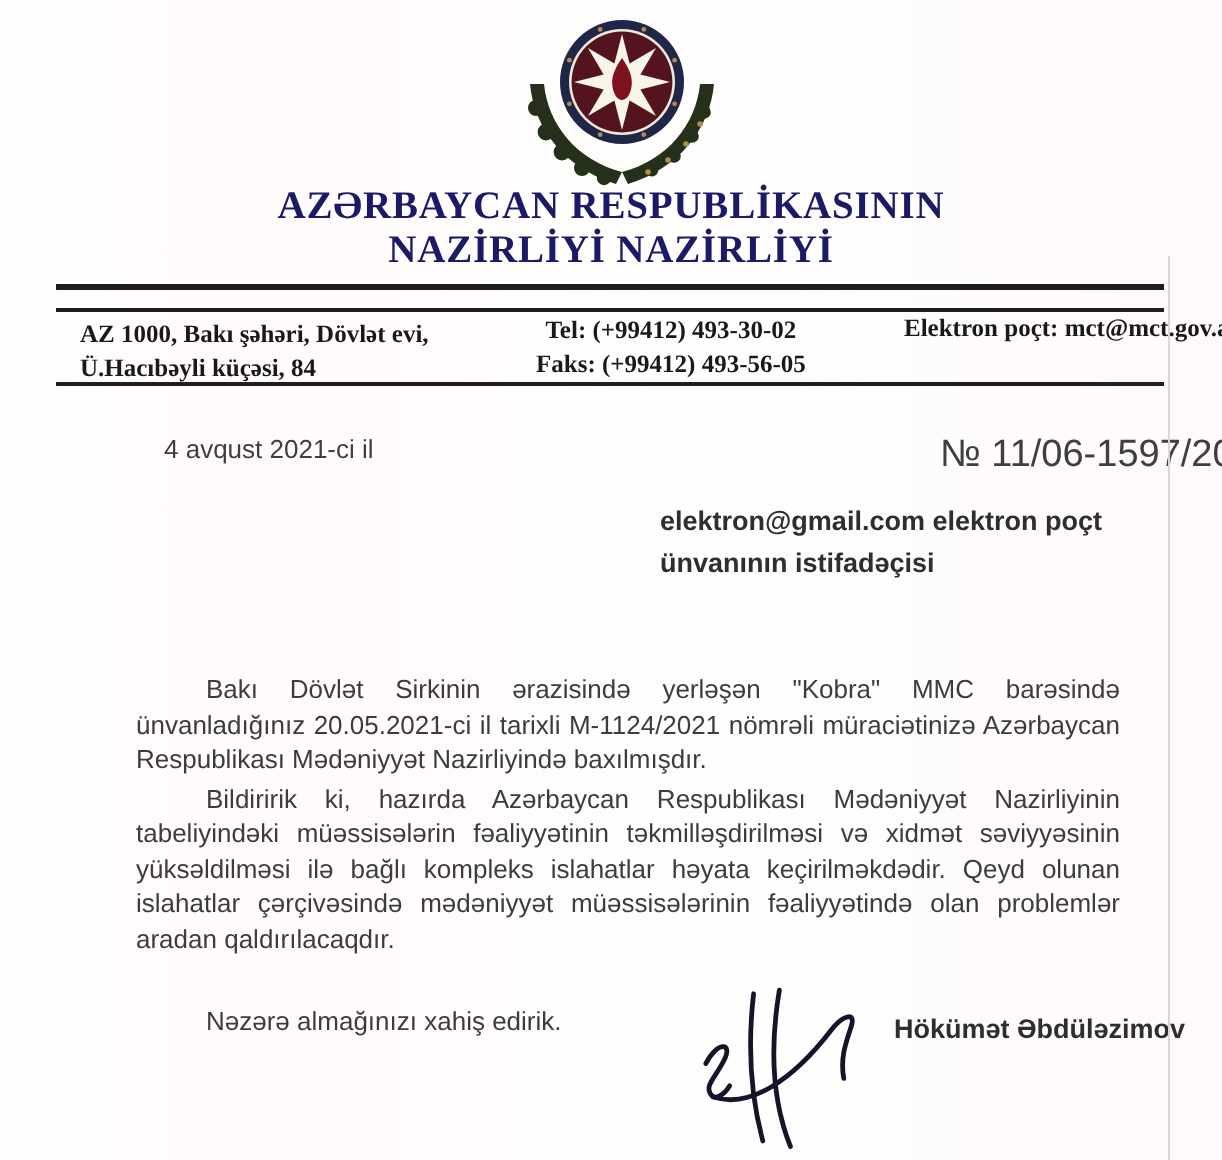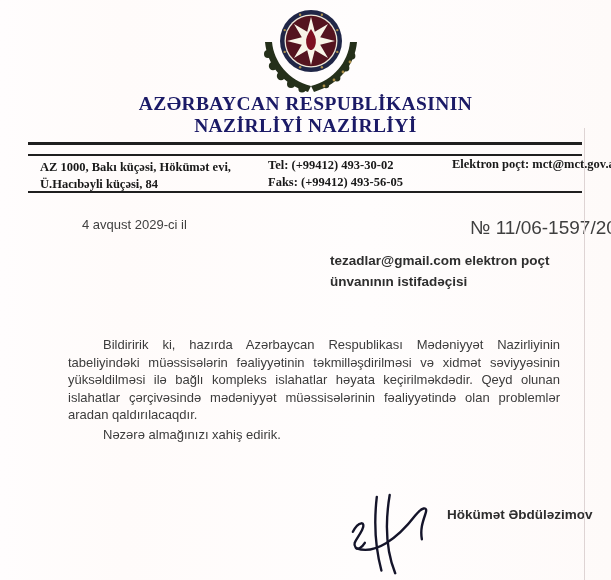--- a/index.html
+++ b/index.html
@@ -33,21 +33,21 @@
   .rule2{top:154px;height:1.8px;}
   .rule3{top:191px;height:1.8px;}
   .address{
     position:absolute;left:40px;top:159px;
     font-family:"Liberation Serif", serif;
     font-weight:bold;font-size:12.5px;line-height:16.5px;color:#191919;
   }
   .phones{
     position:absolute;left:268px;top:157px;
     font-family:"Liberation Serif", serif;
-    font-weight:bold;font-size:12.5px;line-height:16.5px;color:#191919;
+    font-weight:bold;font-size:12.5px;line-height:16.5px;color:#191919;text-align:center;
   }
   .email{
     position:absolute;left:452px;top:157px;
     font-family:"Liberation Serif", serif;
     font-weight:bold;font-size:12.5px;color:#191919;white-space:nowrap;
   }
   
   .date{
     position:absolute;left:82px;top:217px;
     font-size:13px;color:#3f3f3f;
@@ -61,21 +61,21 @@
     position:absolute;left:330px;top:250px;
     font-weight:bold;font-size:13.5px;line-height:21px;color:#2e2e2e;
   }
   
   .body-text{
     position:absolute;left:68px;top:336px;width:492px;
     font-size:13px;line-height:17.5px;color:#3c3c3c;
     text-align:justify;
   }
   .body-text p{margin:0 0 2px 0;text-indent:35px;}
-  .body-text p.closing{margin-top:2px;text-align:left;}
+  .body-text p.closing{margin-top:24px;text-align:left;}
   
   .sig-title{
     position:absolute;left:113px;top:503px;
     font-weight:bold;font-size:13.5px;line-height:20px;color:#2e2e2e;
   }
   .signature{
     position:absolute;left:336px;top:484px;width:100px;height:92px;
   }
   .sig-name{
     position:absolute;left:447px;top:507px;
@@ -132,40 +132,41 @@
 
   <div class="org-title">
     <div>AZƏRBAYCAN RESPUBLİKASININ</div>
     <div>NAZİRLİYİ NAZİRLİYİ</div>
   </div>
 
   <div class="rule rule1"></div>
   <div class="rule rule2"></div>
 
   <div class="address">
-    <div>AZ 1000, Bakı küçəsi, Hökümət evi,</div>
+    <div>AZ 1000, Bakı şəhəri, Dövlət evi,</div>
     <div>Ü.Hacıbəyli küçəsi, 84</div>
   </div>
   <div class="phones">
     <div>Tel:  (+99412) 493-30-02</div>
     <div>Faks: (+99412) 493-56-05</div>
   </div>
   <div class="email">Elektron poçt: mct@mct.gov.az</div>
 
   <div class="rule rule3"></div>
 
-  <div class="date">4 avqust 2029-ci il</div>
+  <div class="date">4 avqust 2021-ci il</div>
   <div class="refnum">№ 11/06-1597/2021</div>
 
   <div class="recipient">
-    <div>tezadlar@gmail.com elektron poçt</div>
+    <div>elektron@gmail.com elektron poçt</div>
     <div>ünvanının istifadəçisi</div>
   </div>
 
   <div class="body-text">
+    <p>Bakı Dövlət Sirkinin ərazisində yerləşən "Kobra" MMC barəsində ünvanladığınız 20.05.2021-ci il tarixli M-1124/2021 nömrəli müraciətinizə Azərbaycan Respublikası Mədəniyyət Nazirliyində baxılmışdır.</p>
     <p>Bildiririk ki, hazırda Azərbaycan Respublikası Mədəniyyət Nazirliyinin tabeliyindəki müəssisələrin fəaliyyətinin təkmilləşdirilməsi və xidmət səviyyəsinin yüksəldilməsi ilə bağlı kompleks islahatlar həyata keçirilməkdədir. Qeyd olunan islahatlar çərçivəsində mədəniyyət müəssisələrinin fəaliyyətində olan problemlər aradan qaldırılacaqdır.</p>
     <p class="closing">Nəzərə almağınızı xahiş edirik.</p>
   </div>
 
 
   <div class="signature">
     <svg width="100" height="92" viewBox="0 0 100 100" xmlns="http://www.w3.org/2000/svg" fill="none">
       <g stroke="#14142a" stroke-width="2.6" stroke-linecap="round" fill="none">
         <path d="M14 52 C20 40 29 40 24 50 C19 60 13 64 17 69 C19 72 24 69 27 64"></path>
         <path d="M40 14 C37 40 38 68 45 94"></path>

